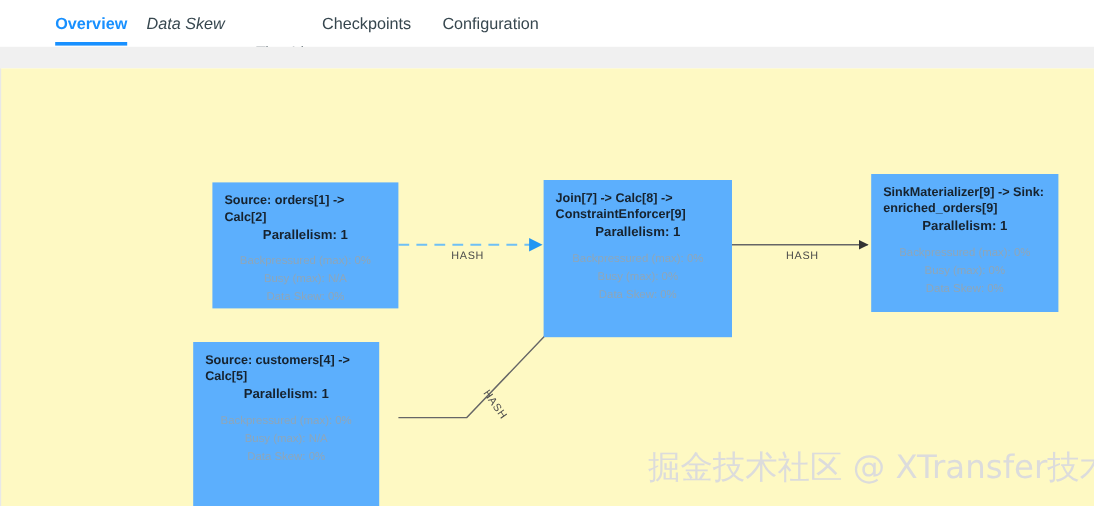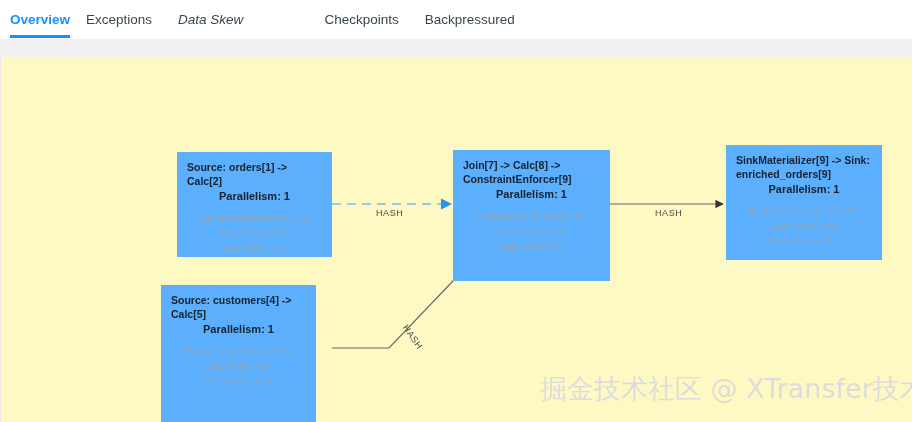--- a/index.html
+++ b/index.html
@@ -18,20 +18,21 @@
   
   .tabbar {
     position: absolute;
     left: 0; top: 0;
     width: 912px;
     height: 38px;
     background: #ffffff;
     display: flex;
     align-items: center;
     box-sizing: border-box;
+    padding-left: 36px;
   }
   .tab {
     position: relative;
     height: 38px;
     display: flex;
     align-items: center;
     font-size: 13.5px;
     color: #37474f;
     cursor: pointer;
     white-space: nowrap;
@@ -141,34 +142,31 @@
   }
 </style>
 </head>
 <body>
 
 <div class="tabbar">
   <div class="tab active" style="left:10px;">
     <span>Overview</span>
     <span class="tab-underline" style="display: block;"></span>
   </div>
-  <div class="tab" style="margin-left:26px;">
-    <span>Exceptions</span>
-  </div>
   <div class="tab" style="margin-left:26px;font-style:italic;">
     <span>Data Skew</span>
   </div>
   <div class="tab" style="margin-left:26px;margin-top:48px;">
     <span>TimeLine</span>
   </div>
   <div class="tab" style="">
     <span>Checkpoints</span>
   </div>
   <div class="tab" style="margin-left:26px;">
-    <span>Backpressured</span>
+    <span>Configuration</span>
   </div>
 </div>
 
 <div class="strip"></div>
 
 <div class="canvas">
 
   <svg class="graph-svg" viewBox="0 0 912 422">
     <defs>
       <marker id="arrow-blue" viewBox="0 0 10 10" refX="9" refY="5" markerWidth="7" markerHeight="7" orient="auto-start-reverse">

